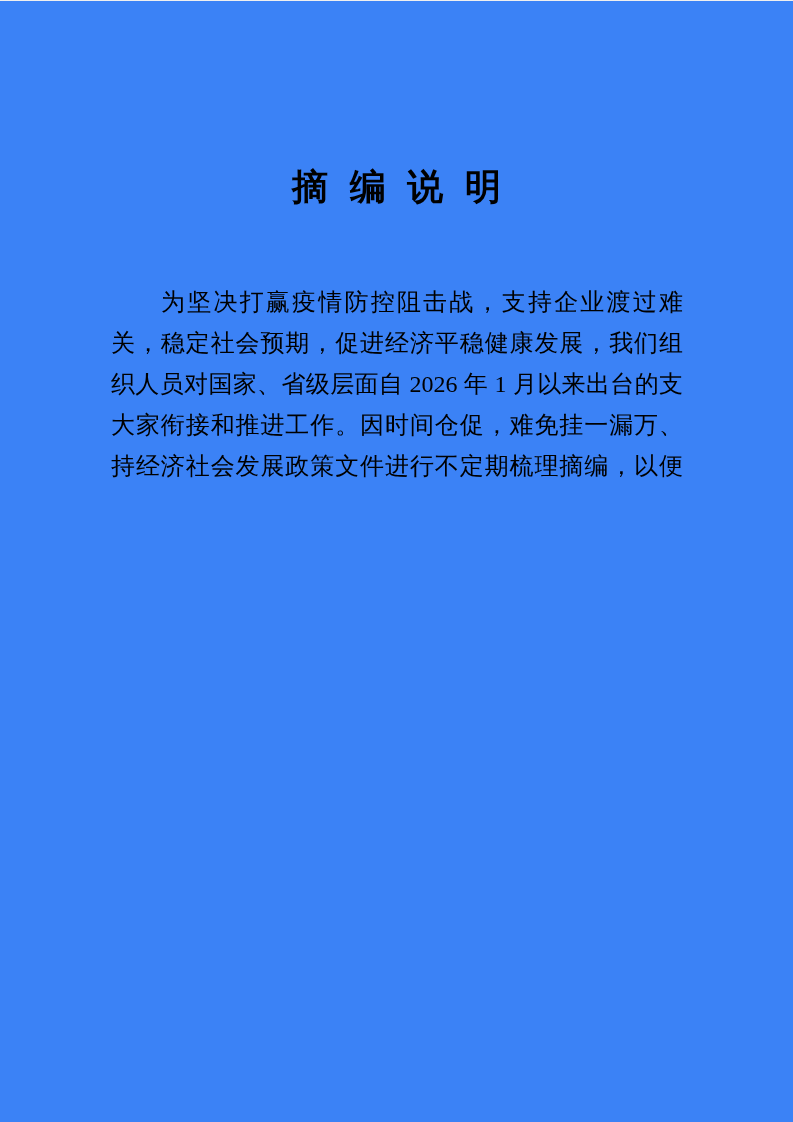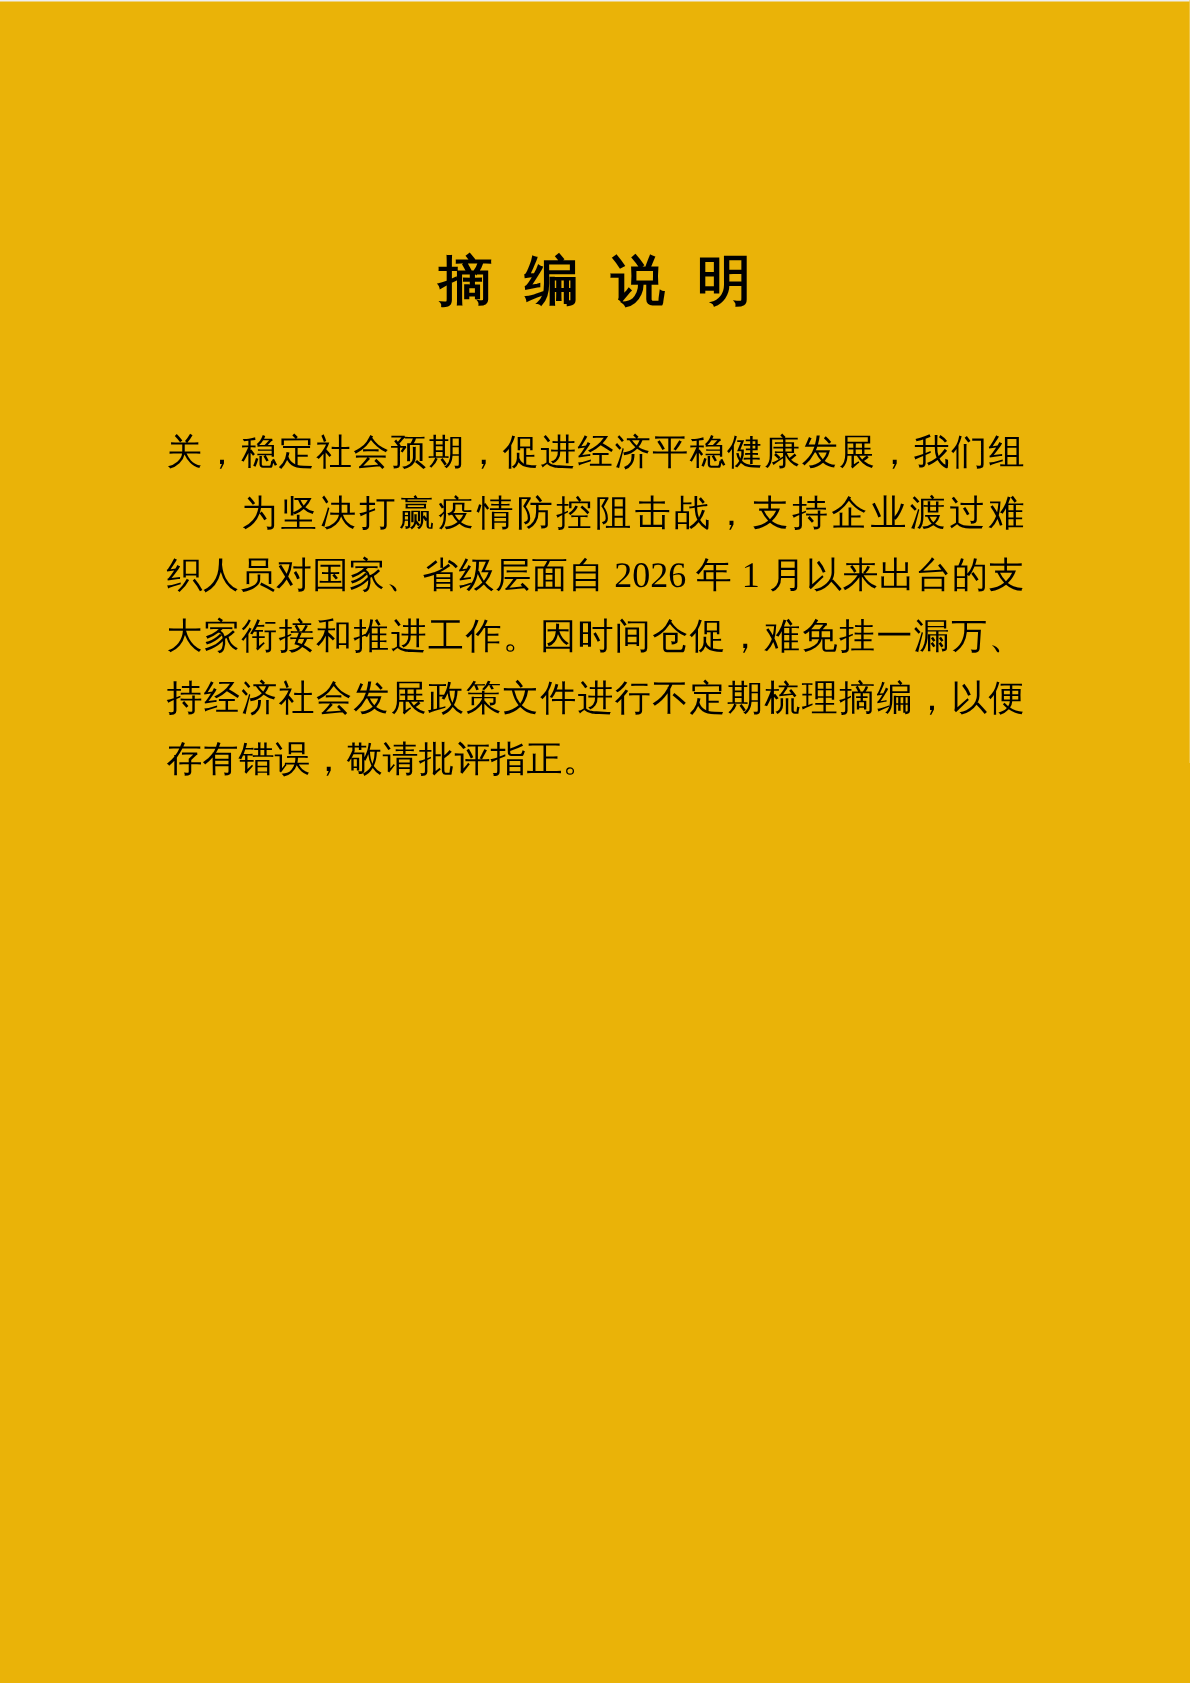--- a/index.html
+++ b/index.html
@@ -9,21 +9,21 @@
     height: 1122px;
     background: #ffffff;
     font-family: "Liberation Serif", "DejaVu Serif", serif;
     color: #000000;
     overflow: hidden;
   }
   .page {
     position: relative;
     width: 793px;
     height: 1122px;
-    background: #eab308;
+    background: #3b82f6;
   }
   .scan-edge {
     position: absolute;
     top: 0; left: 0;
     width: 100%;
     height: 1px;
     background: #efefef;
   }
   .doc-title {
     position: absolute;
@@ -57,21 +57,20 @@
   .line.indent { text-indent: 50px; }
 </style>
 </head>
 <body>
 
 <div class="page">
   <div class="scan-edge"></div>
   <h1 class="doc-title">摘编说明</h1>
   <div class="doc-body">
       <div class="paragraph">
+        <div class="line fill indent">为坚决打赢疫情防控阻击战，支持企业渡过难</div>
         <div class="line fill">关，稳定社会预期，促进经济平稳健康发展，我们组</div>
-        <div class="line fill indent">为坚决打赢疫情防控阻击战，支持企业渡过难</div>
         <div class="line fill">织人员对国家、省级层面自 2026 年 1 月以来出台的支</div>
         <div class="line fill">大家衔接和推进工作。因时间仓促，难免挂一漏万、</div>
         <div class="line fill">持经济社会发展政策文件进行不定期梳理摘编，以便</div>
-        <div class="line">存有错误，敬请批评指正。</div>
       </div>
     </div>
 </div>
 
 </body></html>

